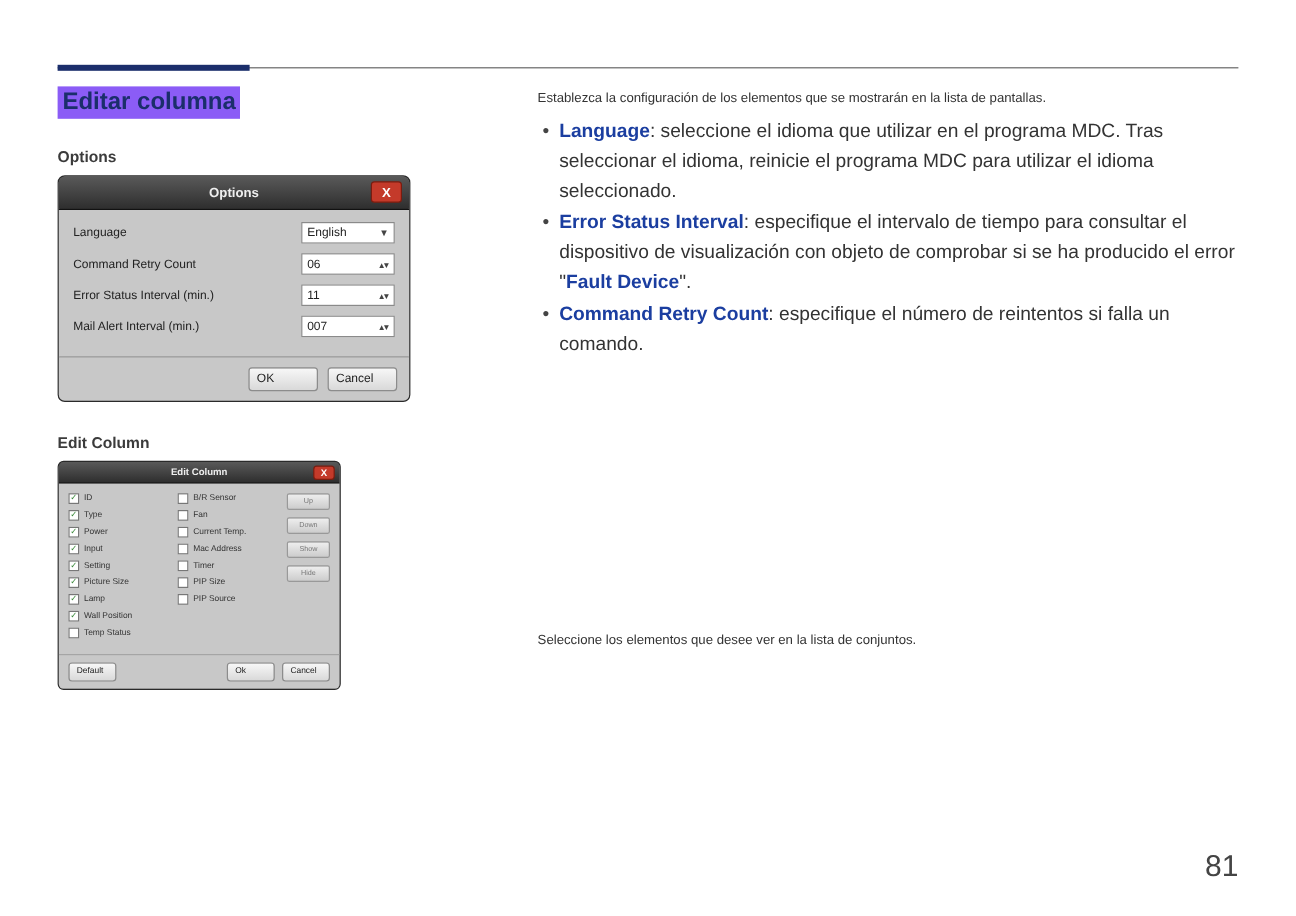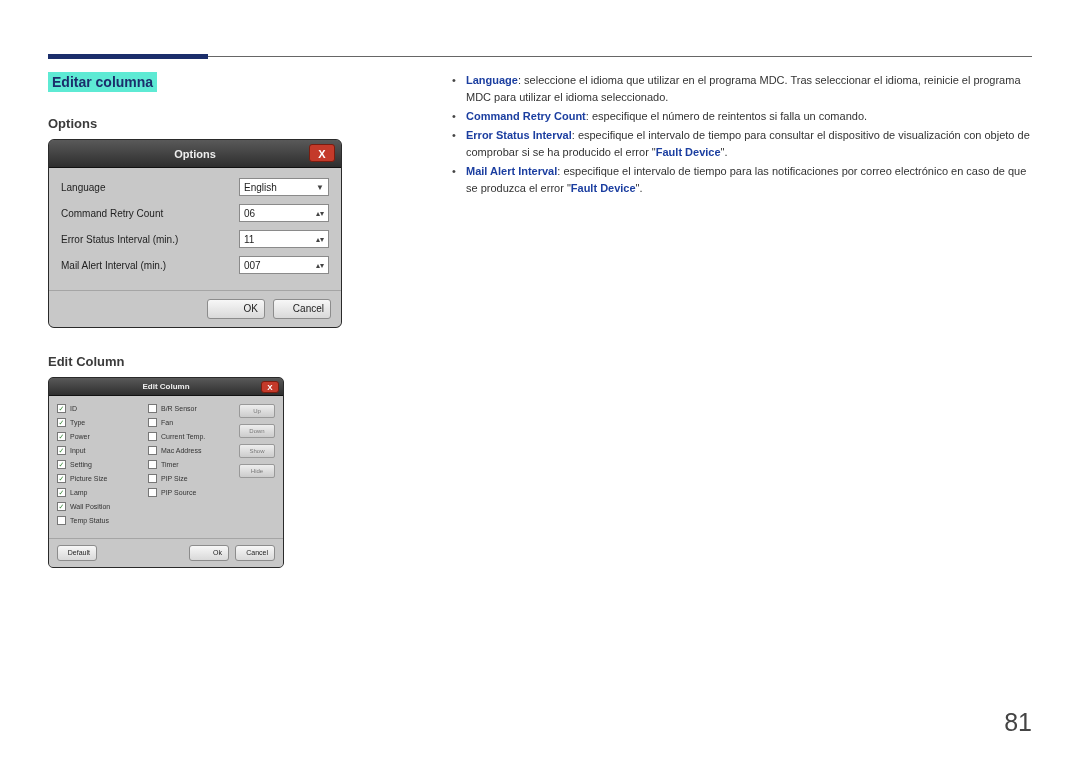--- a/index.html
+++ b/index.html
@@ -40,24 +40,24 @@
     gap: 40px;
   }
   .left-col {
     width: 360px;
     flex: 0 0 auto;
   }
   .right-col {
     flex: 1;
   }
   .section-title {
-    font-size: 14px;
+    font-size: 20px;
     font-weight: bold;
     color: #1b2e6b;
-    background: #5eead4;
+    background: #8b5cf6;
     display: inline-block;
     padding: 2px 4px;
     margin-bottom: 14px;
   }
   .subheading {
     font-size: 13px;
     font-weight: bold;
     color: #3b3b3b;
     margin: 10px 0 8px 0;
   }
@@ -104,21 +104,21 @@
   }
   .opt-row {
     display: flex;
     align-items: center;
     margin-bottom: 8px;
     font-size: 10px;
     color: #222;
   }
   .opt-row .lbl { flex: 1; }
   .opt-row .ctrl {
-    width: 90px;
+    width: 78px;
     height: 18px;
     background: #fff;
     border: 1px solid #8a8a8a;
     font-size: 10px;
     padding: 0 4px;
     display: flex;
     align-items: center;
     justify-content: space-between;
   }
   .opt-row .ctrl .arrow {
@@ -134,21 +134,21 @@
     gap: 8px;
   }
   .btn {
     min-width: 58px;
     height: 20px;
     background: linear-gradient(#f7f7f7,#d9d9d9);
     border: 1px solid #8c8c8c;
     border-radius: 3px;
     font-size: 10px;
     color: #222;
-    text-align: right;
+    text-align: left;
     line-height: 18px;
     padding: 0 6px;
   }
   
   .dlg-edit {
     width: 236px;
     border: 1px solid #2a2a2a;
     background: linear-gradient(#3b3b3b,#2f2f2f);
     border-radius: 5px;
     overflow: hidden;
@@ -219,21 +219,21 @@
     font-size: 11px;
     color: #333;
     margin: 4px 0 10px 0;
   }
   .bullets {
     list-style: none;
     padding-left: 18px;
   }
   .bullets li {
     position: relative;
-    font-size: 11px;
+    font-size: 16px;
     line-height: 1.55;
     color: #333;
     margin-bottom: 2px;
   }
   .bullets li::before {
     content: "•";
     position: absolute;
     left: -14px;
     color: #444;
   }
@@ -404,32 +404,31 @@
           <div class="right-btns">
             <div class="btn">Ok</div>
             <div class="btn">Cancel</div>
           </div>
         </div>
       </div>
 
     </div>
 
     <div class="right-col">
+      <p class="intro">Establezca la configuración de los elementos que se mostrarán en la lista de pantallas.</p>
       <ul class="bullets">
         <li>
           <span class="term">Language</span><span>: seleccione el idioma que utilizar en el programa MDC. Tras seleccionar el idioma, reinicie el programa MDC para utilizar el idioma seleccionado.</span>
         </li>
         <li>
-          <span class="term">Command Retry Count</span><span>: especifique el número de reintentos si falla un comando.</span>
-        </li>
-        <li>
           <span class="term">Error Status Interval</span><span>: especifique el intervalo de tiempo para consultar el dispositivo de visualización con objeto de comprobar si se ha producido el error "</span><span class="quoted-term">Fault Device</span><span>".</span>
         </li>
         <li>
-          <span class="term">Mail Alert Interval</span><span>: especifique el intervalo de tiempo para las notificaciones por correo electrónico en caso de que se produzca el error "</span><span class="quoted-term">Fault Device</span><span>".</span>
+          <span class="term">Command Retry Count</span><span>: especifique el número de reintentos si falla un comando.</span>
         </li>
       </ul>
 
+      <p class="intro right-section2">Seleccione los elementos que desee ver en la lista de conjuntos.</p>
     </div>
   </div>
 </div>
 
 <div class="page-num">81</div>
 
 </body></html>

